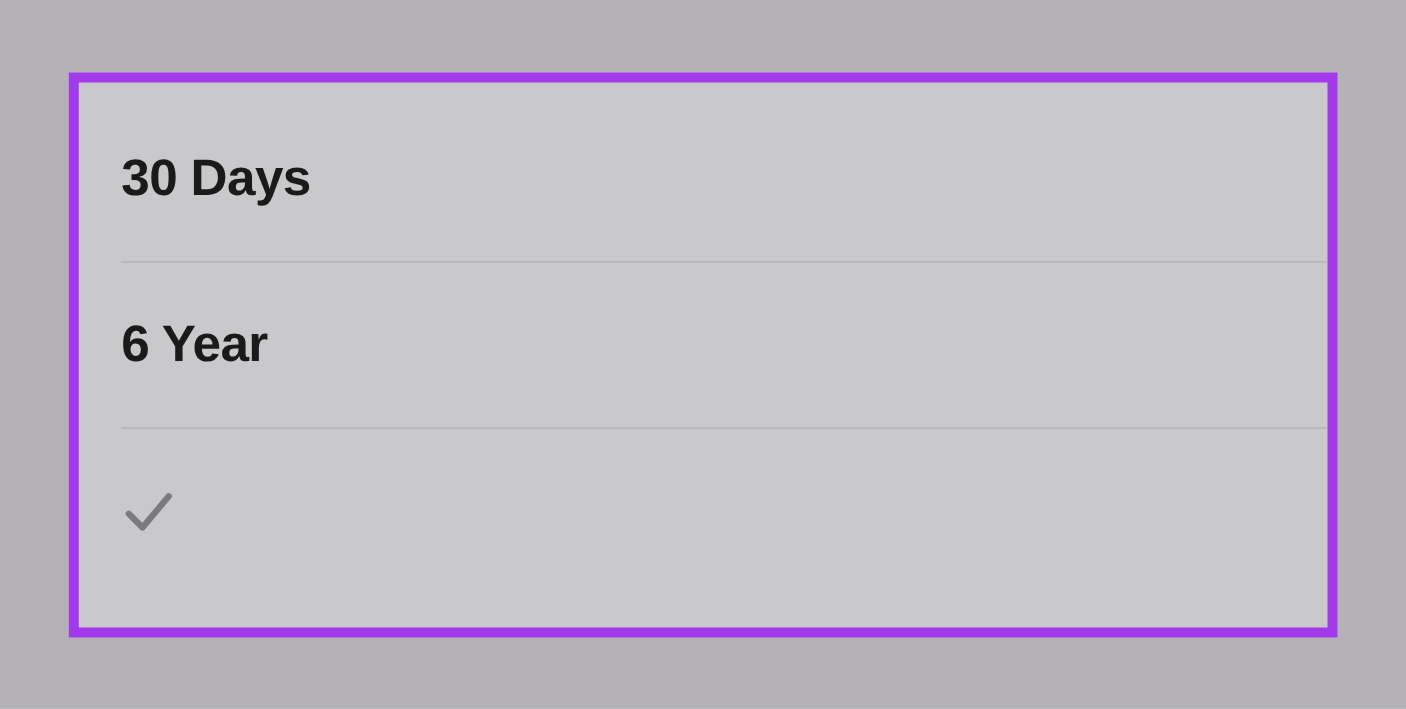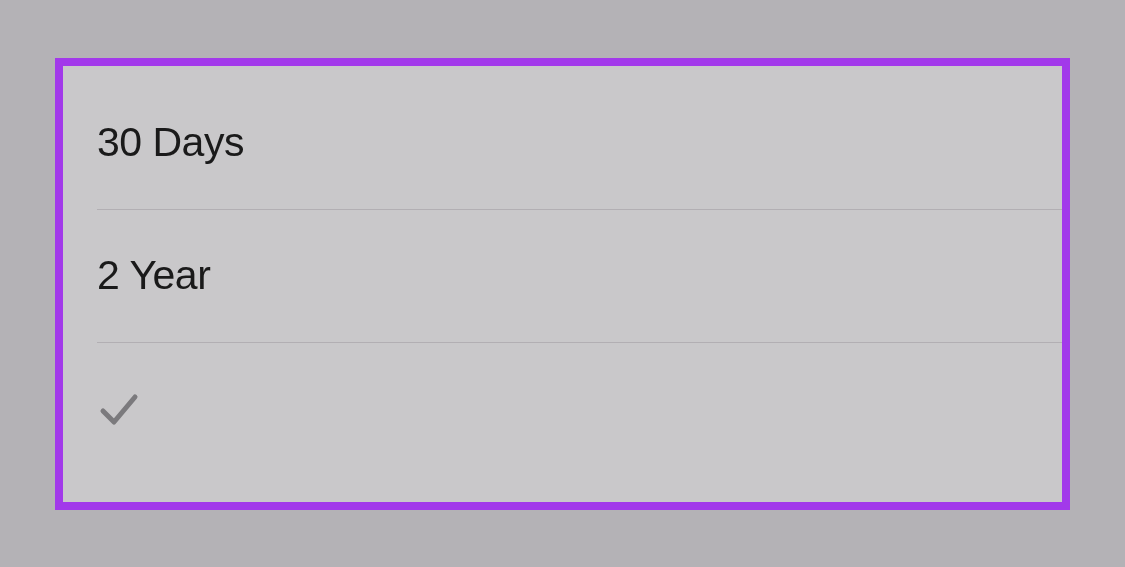--- a/index.html
+++ b/index.html
@@ -38,21 +38,21 @@
       padding: 0 34px 0 34px;
       cursor: pointer;
     }
     .list-row + .list-row {
       border-top: 1px solid #b2afb3;
       margin-left: 34px;
       padding-left: 0;
     }
     .row-label {
       font-size: 41px;
-      font-weight: 400;
+      font-weight: 700;
       color: #1a1a1a;
       letter-spacing: -0.5px;
       text-align: center;
     }
     .check-icon {
       width: 44px;
       height: 44px;
       display: flex;
       align-items: center;
       justify-content: center;
@@ -74,21 +74,21 @@
     <div class="list-row">
       <span class="row-label">30 Days</span>
       <span class="check-icon hidden">
         <svg viewBox="0 0 44 44">
             <path d="M6 24 L17 35 L38 10" fill="none" stroke="#7b7a7d" stroke-width="5" stroke-linecap="round" stroke-linejoin="round"></path>
           </svg>
       </span>
     </div>
 
     <div class="list-row">
-      <span class="row-label">2 Year</span>
+      <span class="row-label">6 Year</span>
       <span class="check-icon hidden">
         <svg viewBox="0 0 44 44">
             <path d="M6 24 L17 35 L38 10" fill="none" stroke="#7b7a7d" stroke-width="5" stroke-linecap="round" stroke-linejoin="round"></path>
           </svg>
       </span>
     </div>
 
     <div class="list-row">
       <span class="check-icon">
         <svg viewBox="0 0 44 44">

